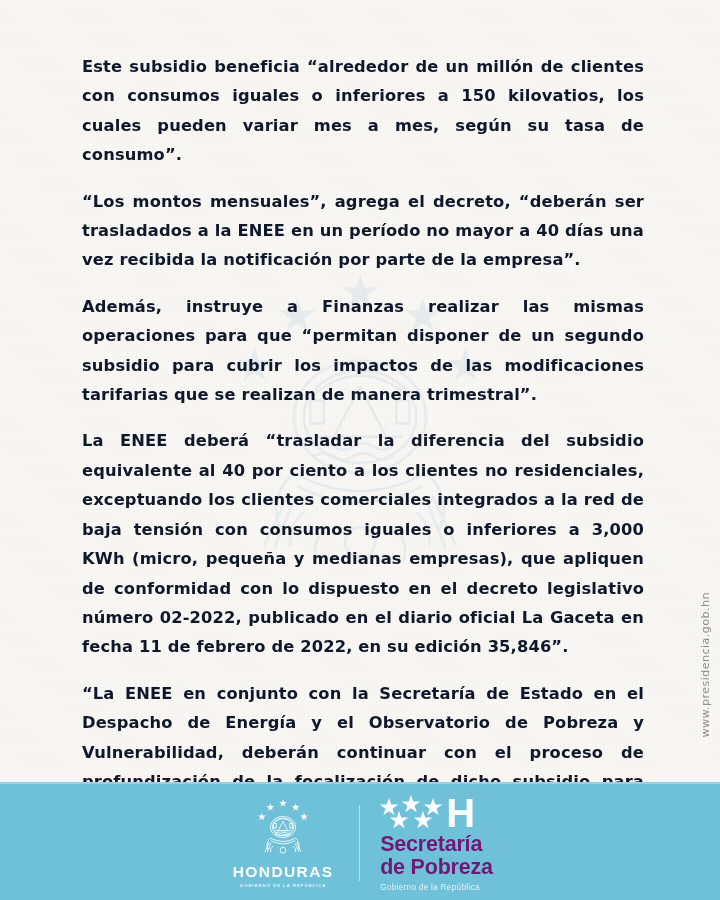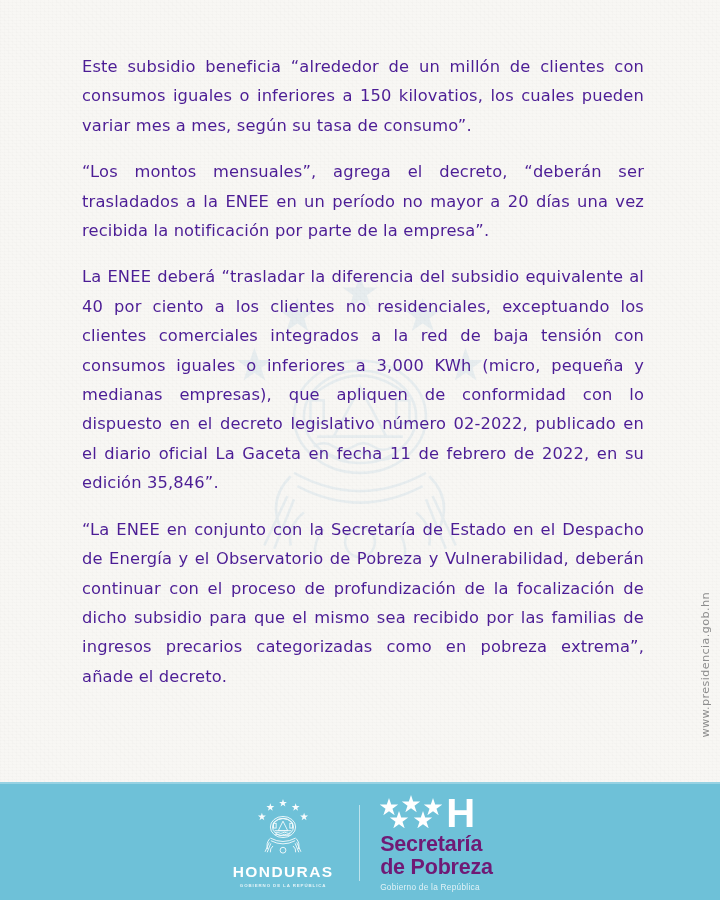--- a/index.html
+++ b/index.html
@@ -50,27 +50,27 @@
 
   #content {
     position: absolute;
     left: 82px;
     top: 52px;
     width: 562px;
     z-index: 3;
   }
 
   .para {
-    color: #4c1d95;
+    color: #0f172a;
     font-size: 16.3px;
     line-height: 29.4px;
     text-align: justify;
     margin: 0 0 17px 0;
     letter-spacing: 0.15px;
-    font-weight: 400;
+    font-weight: 700;
   }
   .para:last-child { margin-bottom: 0; }
 
   
   #site-url {
     position: absolute;
     right: 8px;
     top: 592px;
     z-index: 4;
     writing-mode: vertical-rl;
@@ -217,21 +217,22 @@
         <path d="M56 140 l-14 30 M60 142 l-12 30 M144 140 l14 30 M140 142 l12 30"></path>
         <circle cx="100" cy="168" r="9"></circle>
       </g>
     </svg>
   </div>
 
   <div id="paper-texture"></div>
 
   <div id="content">
     <p class="para">Este subsidio beneficia “alrededor de un millón de clientes  con consumos iguales o inferiores a 150 kilovatios, los cuales pueden variar mes a mes, según su tasa de consumo”.</p>
-    <p class="para">“Los montos mensuales”, agrega el decreto, “deberán ser trasladados a la ENEE en un período no mayor a 20 días una vez recibida la notificación por parte de la empresa”.</p>
+    <p class="para">“Los montos mensuales”, agrega el decreto, “deberán ser trasladados a la ENEE en un período no mayor a 40 días una vez recibida la notificación por parte de la empresa”.</p>
+    <p class="para">Además, instruye a Finanzas realizar las mismas operaciones para que “permitan disponer de un segundo subsidio para cubrir los impactos de las modificaciones tarifarias que se realizan de manera trimestral”.</p>
     <p class="para">La ENEE deberá “trasladar la diferencia del subsidio equivalente al 40 por ciento a los clientes no residenciales, exceptuando los clientes comerciales integrados a la red de baja tensión con consumos iguales o inferiores a 3,000 KWh (micro, pequeña y medianas empresas), que apliquen de conformidad con lo dispuesto en el decreto legislativo  número 02-2022, publicado en el diario oficial La Gaceta en fecha 11 de febrero de 2022, en su edición 35,846”.</p>
     <p class="para">“La ENEE en conjunto con la Secretaría de Estado en el Despacho de Energía y el Observatorio de Pobreza y Vulnerabilidad, deberán continuar con el proceso de profundización de la focalización de dicho subsidio para que el  mismo sea recibido por las familias de ingresos precarios categorizadas como en pobreza extrema”, añade el decreto.</p>
   </div>
 
   <div id="site-url">www.presidencia.gob.hn</div>
 
   <div id="footer">
     <div id="footer-top-edge"></div>
 
     <div id="footer-inner">

